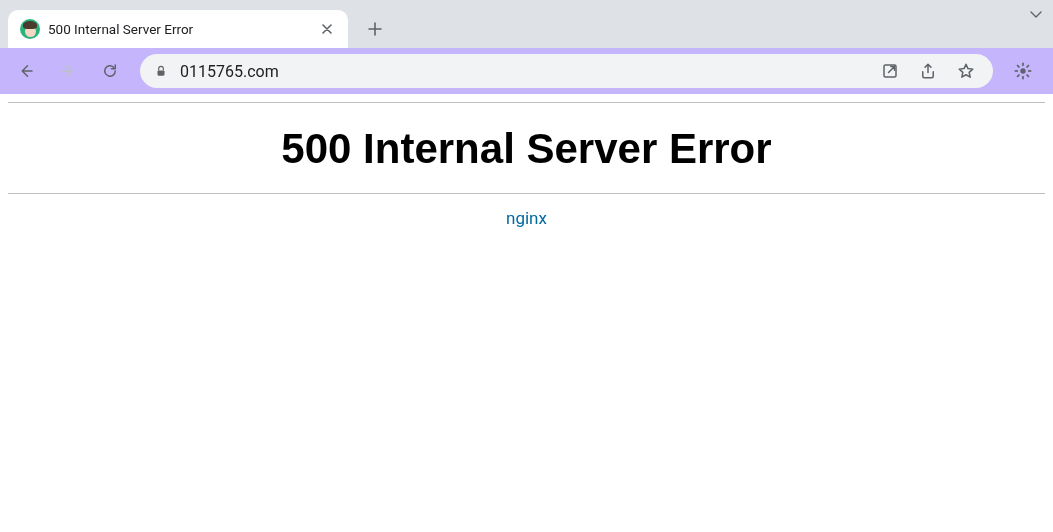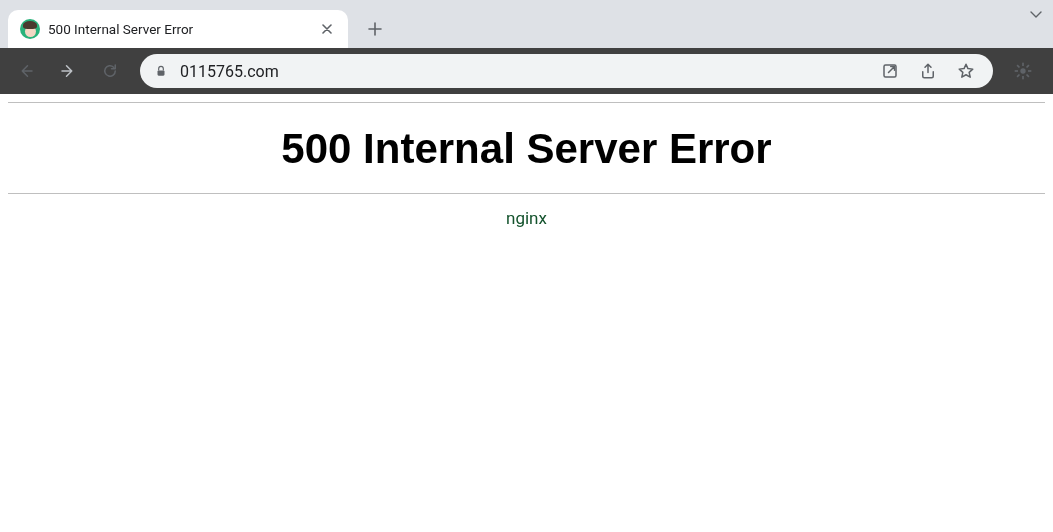--- a/index.html
+++ b/index.html
@@ -92,21 +92,21 @@
     }
     .new-tab svg { width: 14px; height: 14px; }
     .window-caret {
       position: absolute;
       right: 10px;
       top: 4px;
       color: #5f6368;
     }
     .window-caret svg { width: 14px; height: 10px; }
     .toolbar {
-      background: #404040;
+      background: #c4b5fd;
       height: 46px;
       display: flex;
       align-items: center;
       padding: 0 12px 0 8px;
       gap: 6px;
     }
     .nav-btn {
       width: 36px;
       height: 36px;
       display: flex;
@@ -166,21 +166,21 @@
       font-size: 42px;
       font-weight: 700;
       text-align: center;
       color: #000;
       padding: 22px 0 20px 0;
       font-family: "Segoe UI", Arial, sans-serif;
     }
     .server-line {
       text-align: center;
       font-size: 17px;
-      color: #14532d;
+      color: #0369a1;
       padding-top: 14px;
     }
   </style>
 </head>
 <body>
 
 <div class="browser-chrome">
   <div class="tab">
     <span class="favicon"></span>
     <span class="tab-title">500 Internal Server Error</span>

